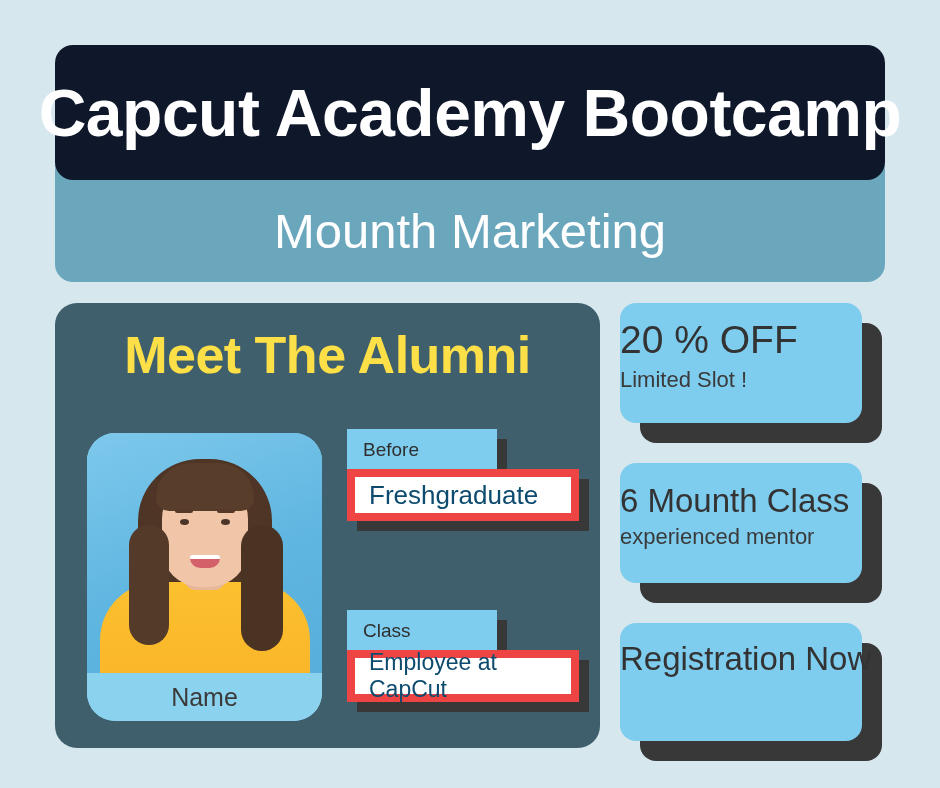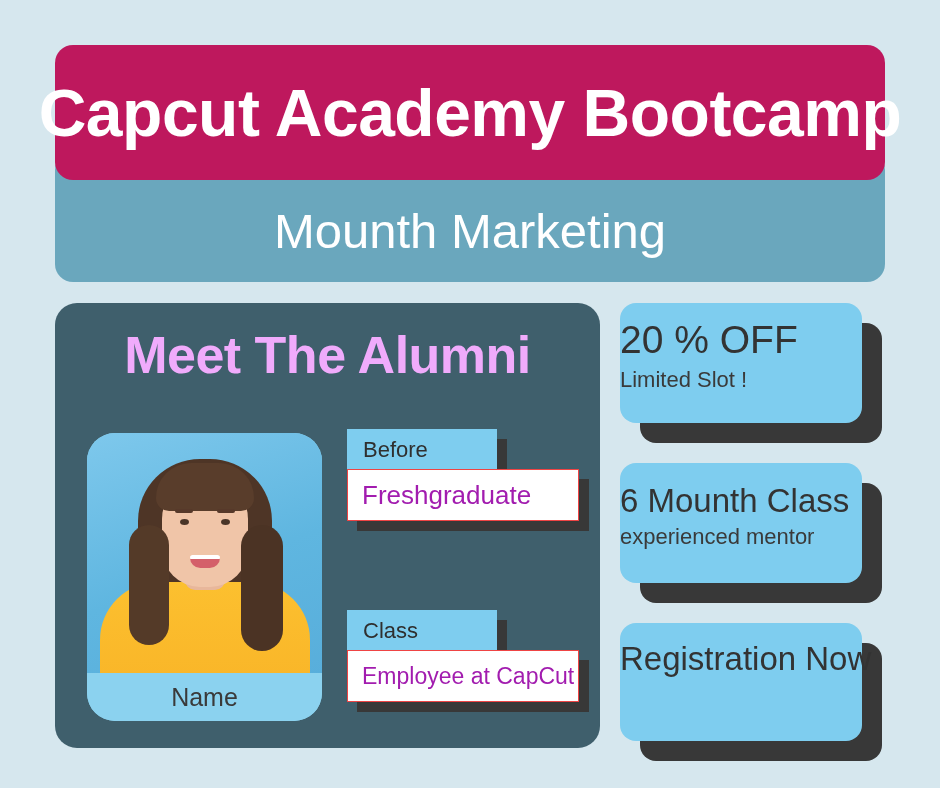--- a/index.html
+++ b/index.html
@@ -16,21 +16,21 @@
   }
 
   
   .header-wrap {
     position: absolute;
     left: 55px;
     top: 45px;
     width: 830px;
   }
   .header-title-bar {
-    background: #be185d;
+    background: #0f172a;
     border-radius: 18px;
     height: 135px;
     display: flex;
     align-items: center;
     justify-content: center;
     position: relative;
     z-index: 2;
   }
   .header-title {
     color: #ffffff;
@@ -69,21 +69,21 @@
     height: 445px;
     background: #3f5f6c;
     border-radius: 22px;
   }
   .alumni-heading {
     position: absolute;
     left: 0;
     top: 26px;
     width: 100%;
     text-align: center;
-    color: #f0abfc;
+    color: #fde047;
     font-size: 52px;
     font-weight: bold;
     line-height: 1;
     letter-spacing: -0.5px;
   }
 
   
   .photo-card {
     position: absolute;
     left: 32px;
@@ -227,21 +227,21 @@
   .ba-tab {
     position: relative;
     width: 150px;
     height: 42px;
     background: #7ecdef;
     box-sizing: border-box;
     padding-left: 16px;
     display: flex;
     align-items: center;
     color: #2f2f2f;
-    font-size: 22px;
+    font-size: 19px;
     z-index: 3;
   }
   .ba-tab-shadow {
     position: absolute;
     left: 10px;
     top: 10px;
     width: 150px;
     height: 42px;
     background: #383838;
     z-index: 1;
@@ -249,26 +249,26 @@
   .ba-value-wrap {
     position: relative;
     margin-top: -2px;
     z-index: 3;
   }
   .ba-value {
     position: relative;
     width: 232px;
     height: 52px;
     background: #ffffff;
-    border: 1px solid #ef4444;
+    border: 8px solid #ef4444;
     box-sizing: border-box;
     display: flex;
     align-items: center;
     padding-left: 14px;
-    color: #a21caf;
+    color: #0c4a6e;
     font-size: 26px;
     z-index: 3;
   }
   .ba-value.small { font-size: 23px; }
   .ba-value-shadow {
     position: absolute;
     left: 10px;
     top: 10px;
     width: 232px;
     height: 52px;

